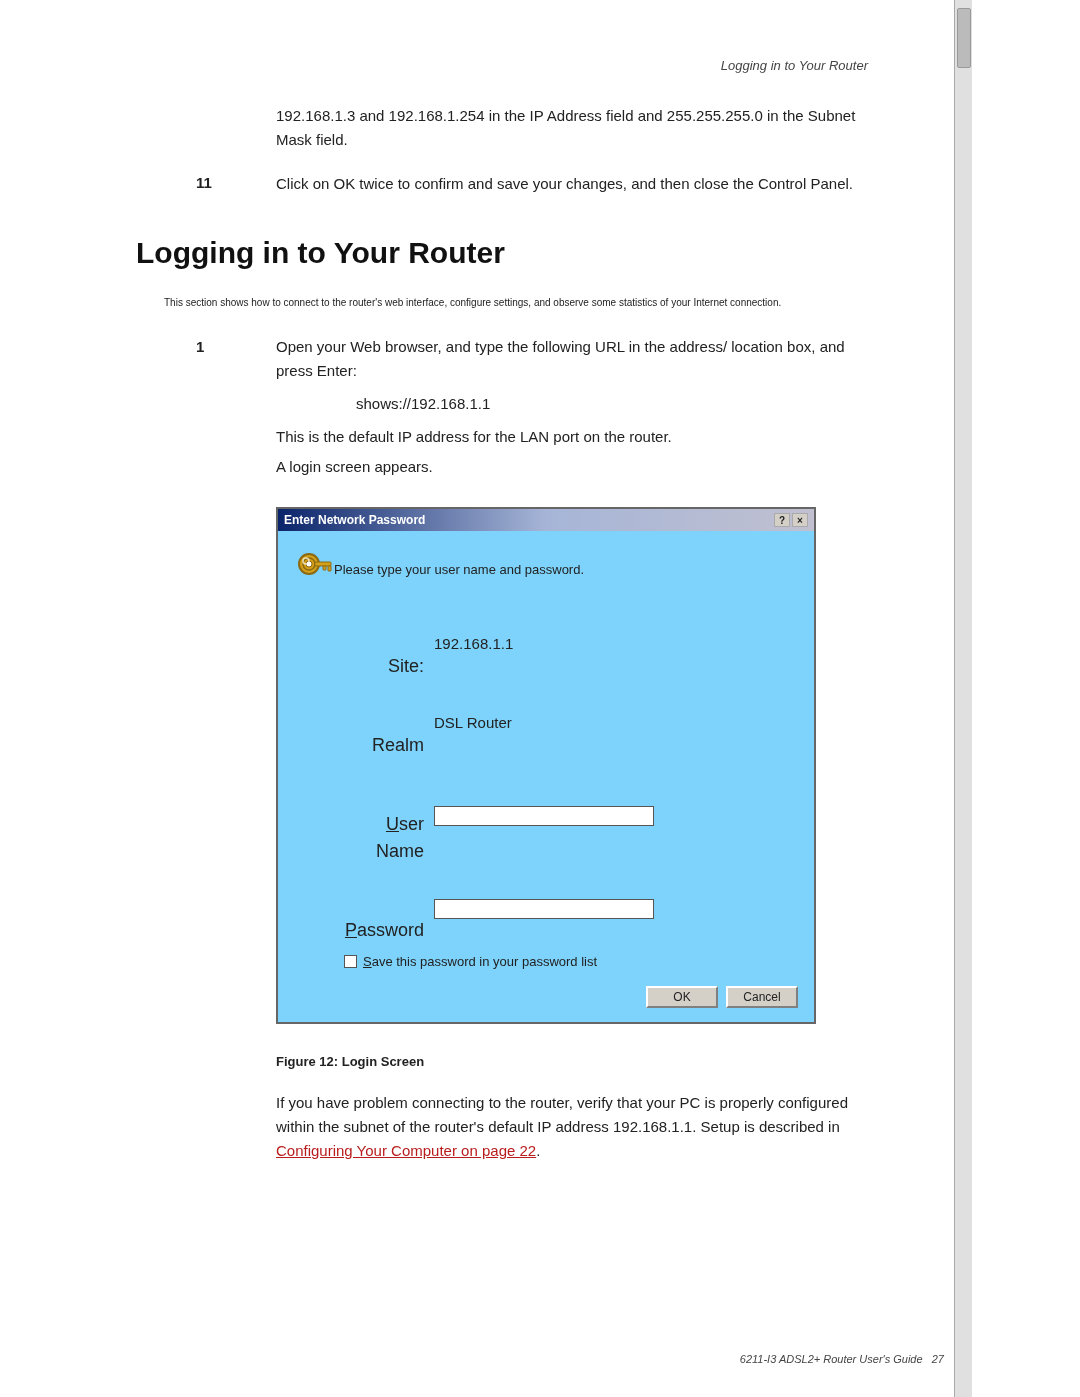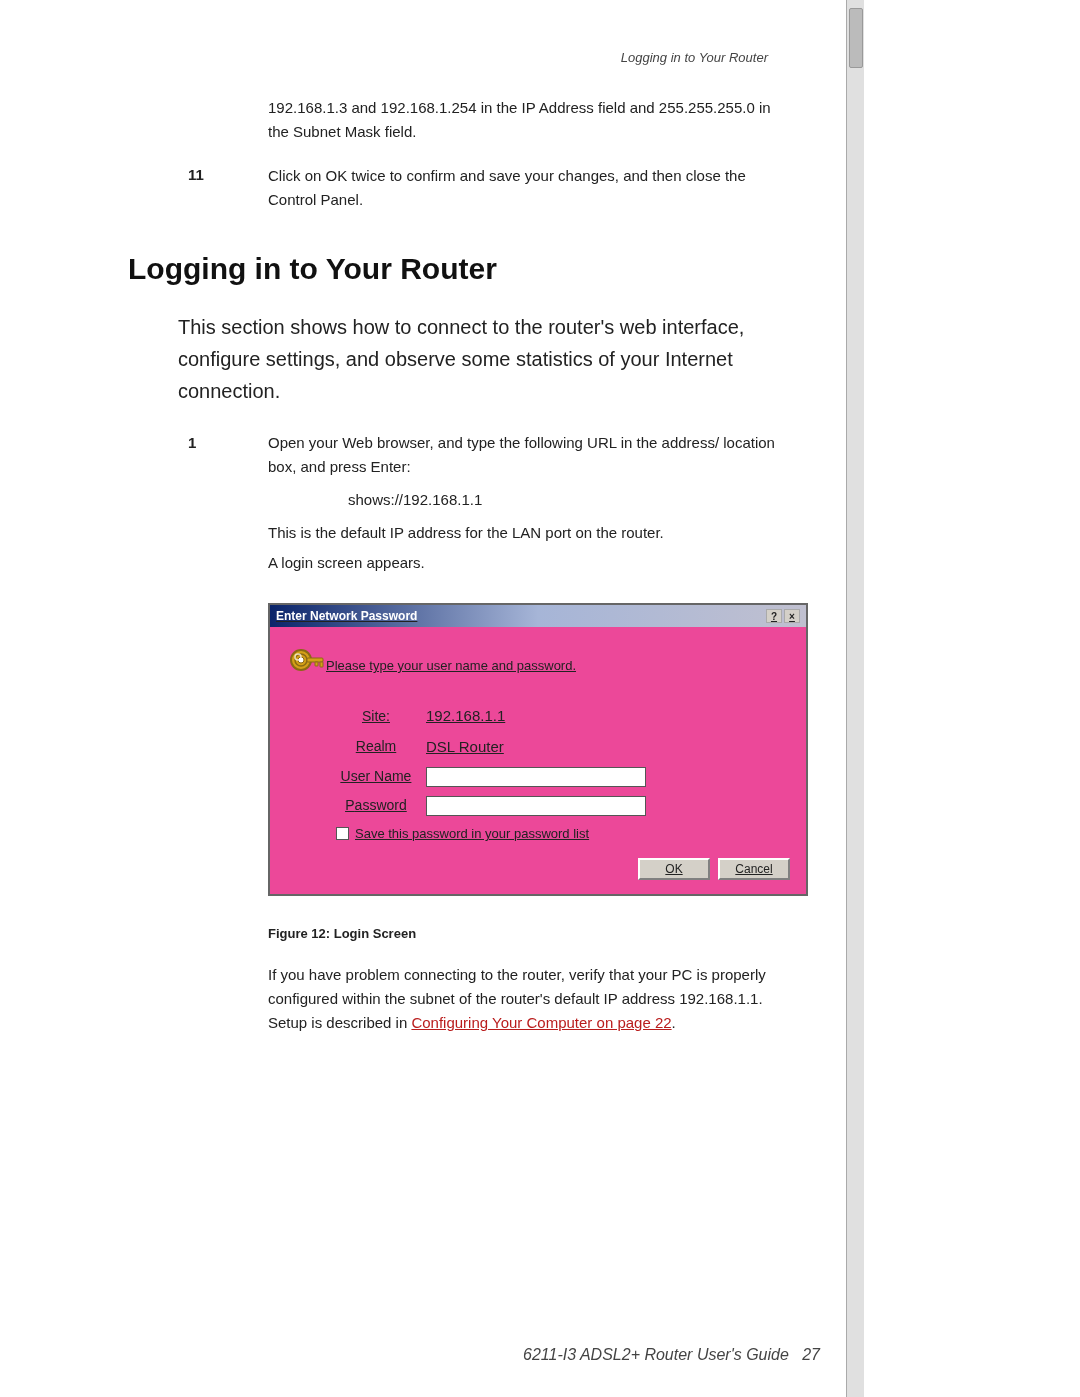--- a/index.html
+++ b/index.html
@@ -4,25 +4,25 @@
   <style>
     * { box-sizing: border-box; margin: 0; padding: 0; }
     body {
       font-family: Arial, Helvetica, sans-serif;
       background: #ffffff;
       color: #222222;
       font-size: 15px;
       line-height: 1.5;
     }
     .page {
-      width: 864px;
+      width: 972px;
       min-height: 1397px;
       background: #ffffff;
       position: relative;
-      padding: 8px;
+      padding: 16px;
     }
     
     .scrollbar {
       position: absolute;
       right: 0;
       top: 0;
       width: 18px;
       height: 100%;
       background: #e0e0e0;
       border-left: 1px solid #aaa;
@@ -78,23 +78,23 @@
       font-size: 30px;
       font-weight: bold;
       color: #111;
       margin-bottom: 20px;
       margin-left: 60px;
       border-bottom: none;
       padding-top: 10px;
     }
     
     .section-intro {
-      margin-left: 110px;
+      margin-left: 88px;
       margin-bottom: 24px;
-      font-size: 20px;
+      font-size: 10px;
       line-height: 1.6;
     }
     
     .numbered-step {
       display: flex;
       margin-left: 120px;
       margin-bottom: 10px;
     }
     .step-num {
       font-weight: bold;
@@ -118,24 +118,23 @@
       margin-bottom: 6px;
     }
     
     .dialog-container {
       margin: 28px auto;
       margin-left: 200px;
       width: 540px;
     }
     .dialog-box {
       border: 2px solid #666;
-      background: #ec4899;
+      background: #7dd3fc;
       font-family: 'Tahoma', Arial, sans-serif;
       font-size: 13px;
-      text-decoration: underline;
     }
     .dialog-titlebar {
       background: linear-gradient(to right, #0a246a, #a6b5d7, #c0c0d0);
       display: flex;
       align-items: center;
       justify-content: space-between;
       padding: 3px 6px;
       height: 22px;
     }
     .dialog-title {
@@ -174,23 +173,24 @@
     .dialog-fields {
       margin-left: 50px;
     }
     .dialog-field-row {
       display: flex;
       align-items: center;
       margin-bottom: 8px;
     }
     .field-label {
       width: 90px;
-      font-size: 14px;
-      text-align: center;
+      font-size: 18px;
+      text-align: right;
       padding-right: 10px;
+      margin-top: 44px;
     }
     .field-value {
       font-size: 15px;
     }
     .field-input {
       width: 220px;
       height: 20px;
       border: 1px solid #555;
       background: white;
       font-size: 12px;
@@ -246,24 +246,24 @@
     }
     .link-text {
       color: #b91c1c;
       text-decoration: underline;
     }
     
     .page-footer {
       position: absolute;
       bottom: 30px;
       left: 60px;
-      right: 44px;
+      right: 28px;
       display: flex;
       justify-content: space-between;
-      font-size: 16px;
+      font-size: 11px;
       color: #444;
     }
     .footer-right {
       font-style: italic;
     }
     
     .key-icon-container {
       width: 40px;
       height: 50px;
       display: flex;

